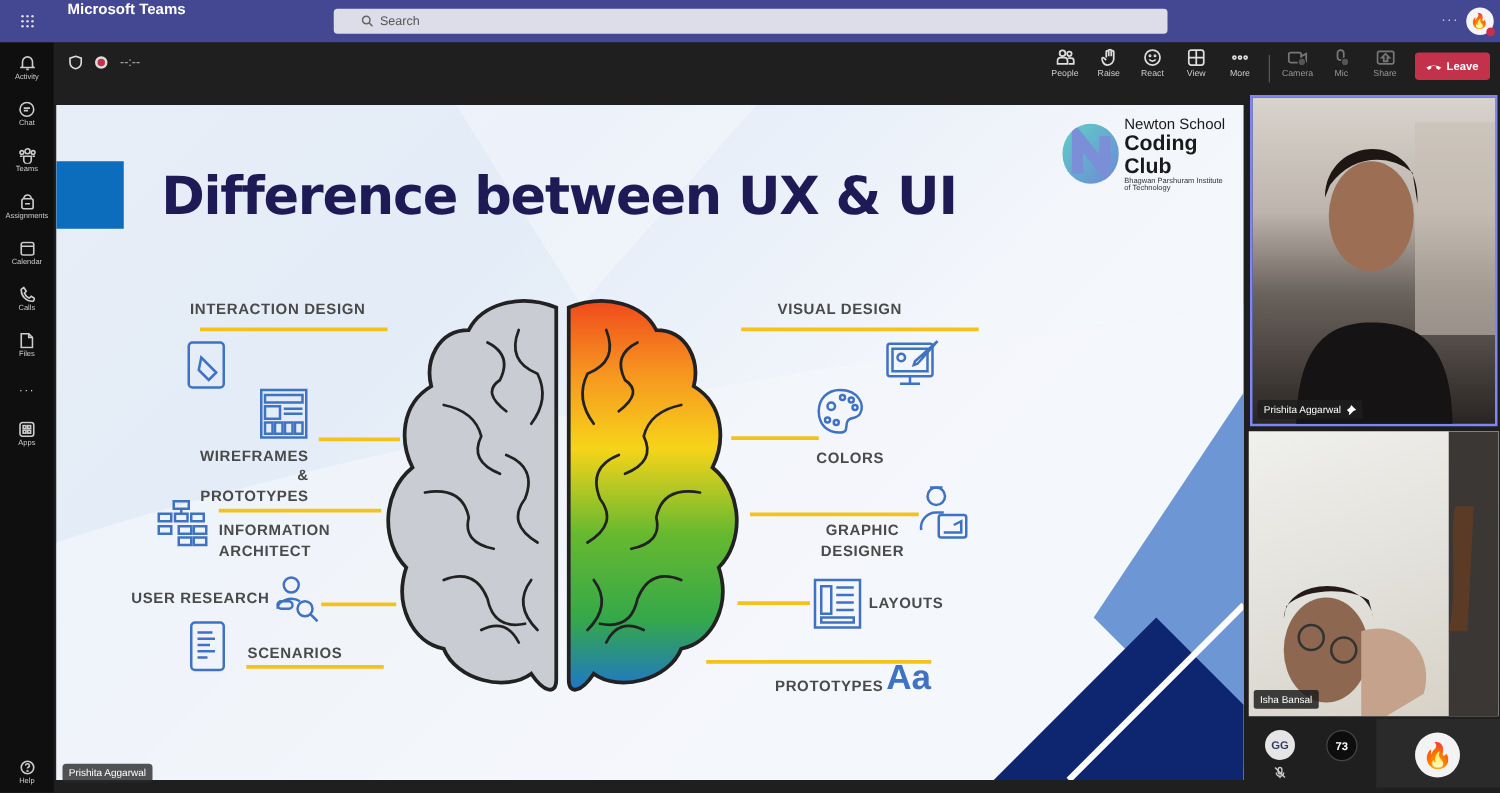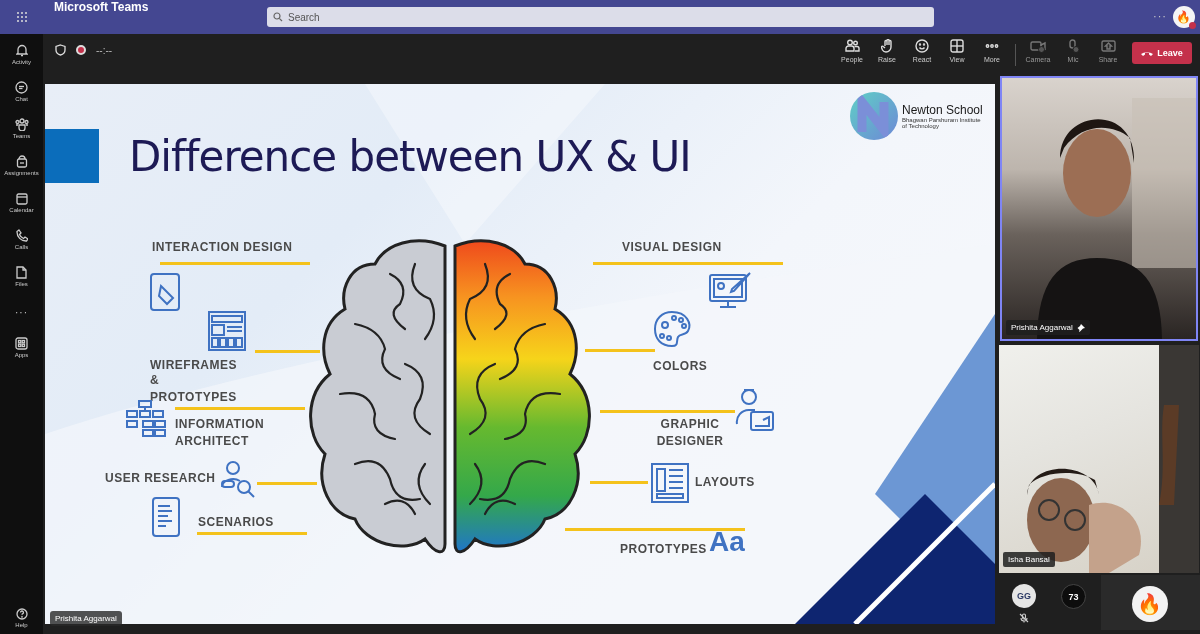--- a/index.html
+++ b/index.html
@@ -1,20 +1,20 @@
 <!DOCTYPE html>
 <html><head>
 <meta charset="utf-8">
 <style>
 *{box-sizing:border-box;margin:0;padding:0}
 body{width:1200px;height:634px;overflow:hidden;background:#1f1f1f;font-family:"Liberation Sans",sans-serif;color:#fff;position:relative}
 .titlebar{position:absolute;left:0;top:0;width:1200px;height:34px;background:#444791;display:flex;}
 .waffle{width:44px;height:34px;display:flex;align-items:center;justify-content:center}
 .app-title{font-size:12px;font-weight:bold;margin-left:10px;width:212px}
-.search{position:absolute;left:267px;top:7px;width:667px;height:20px;background:#dcdde9;border-radius:3px;display:flex;align-items:center;padding-left:6px;color:#555}
+.search{position:absolute;left:267px;top:7px;width:667px;height:20px;background:#dcdde9;border-radius:3px;display:flex;align-items:center;padding-left:22px;color:#555}
 .search span{font-size:10px;margin-left:5px;color:#555}
 .tb-more{position:absolute;left:1153px;top:10px;font-size:11px;color:#ccc;letter-spacing:1px}
 .profile{position:absolute;left:1173px;top:6px;width:22px;height:22px;border-radius:50%;background:#f5f5f5;display:flex;align-items:center;justify-content:center;font-size:12px}
 .profile .dot{position:absolute;right:-1px;bottom:-1px;width:7px;height:7px;border-radius:50%;background:#c4314b}
 .rail{position:absolute;left:0;top:34px;width:43px;height:600px;background:#0f0f0f}
 .rail-item{height:37px;display:flex;flex-direction:column;align-items:center;justify-content:center;color:#ccc;margin-top:0px}
 .rail-item .lbl{font-size:6px;margin-top:2px;color:#ccc}
 .rail-item svg{stroke:#ccc;fill:none;stroke-width:1.3}
 .meetbar{position:absolute;left:43px;top:34px;width:1157px;height:50px;background:#1f1f1f}
 .mb-left{position:absolute;left:12px;top:10px;display:flex;align-items:center;gap:10px}
@@ -22,21 +22,21 @@
 .timer{font-size:10px;color:#bbb}
 .ctrl{position:absolute;top:5px;width:36px;display:flex;flex-direction:column;align-items:center;color:#ddd}
 .ctrl .lbl{font-size:7px;margin-top:3px;color:#ccc}
 .ctrl.dis{color:#777}.ctrl.dis .lbl{color:#999}
 .ctrl svg{stroke:currentColor;fill:none;stroke-width:1.4}
 .sep{position:absolute;left:972px;top:10px;width:1px;height:22px;background:#555}
 .leave{position:absolute;left:1089px;top:8px;width:60px;height:22px;background:#c4314b;border-radius:3px;display:flex;align-items:center;justify-content:center;font-size:9px;font-weight:bold;gap:4px}
 .stage{position:absolute;left:45px;top:84px;width:950px;height:540px;overflow:hidden;background:linear-gradient(135deg,#e8eef7 0%,#e3ecf7 30%,#f3f6fb 60%,#f7f9fc 100%)}
 .swoosh{position:absolute;left:0;top:0;width:950px;height:540px}
 .blue-sq{position:absolute;left:0;top:45px;width:54px;height:54px;background:#0b6dbb}
-.slide-title{position:absolute;left:84px;top:48px;font-size:42px;font-weight:normal;color:#1d1a55;font-family:"DejaVu Sans",sans-serif;letter-spacing:-1px}
+.slide-title{position:absolute;left:84px;top:48px;font-size:42px;font-weight:bold;color:#1d1a55;font-family:"DejaVu Sans",sans-serif;letter-spacing:-1px}
 .logo{position:absolute;left:805px;top:8px;display:flex;align-items:center}
 .logo-mark{width:48px;height:48px;border-radius:50%;background:linear-gradient(135deg,#5fd0c6,#6d88d6);position:relative;overflow:hidden}
 .logo-txt{margin-left:4px;color:#1a1a1a}
 .logo-txt .l1{font-size:12px}
 .logo-txt .l2{font-size:17px;font-weight:bold;line-height:18px}
 .logo-txt .l3{font-size:6px;color:#333}
 .lbl-u{position:absolute;font-size:12px;font-weight:bold;color:#4a4a4a;letter-spacing:0.5px;line-height:15px}
 .yline{position:absolute;height:3px;background:#f4c21b}
 .ico{position:absolute}
 .ico svg{stroke:#3f72c2;fill:none;stroke-width:2}
@@ -252,20 +252,21 @@
   <div class="slide-title">Difference between UX &amp; UI</div>
 
   <div class="logo">
     <div class="logo-mark">
       <svg width="48" height="48" viewBox="0 0 48 48">
           <path d="M12 40V10l22 28V10" stroke="#7b8fd8" stroke-width="9" fill="none"></path>
         </svg>
     </div>
     <div class="logo-txt">
       <div class="l1">Newton School</div>
+      <div class="l2">Coding Club</div>
       <div class="l3">Bhagwan Parshuram Institute</div>
       <div class="l3">of Technology</div>
     </div>
   </div>
 
   <svg class="brain" width="310" height="330" viewBox="0 0 310 330">
     <defs>
       <linearGradient id="rg" x1="0" y1="0" x2="0" y2="1">
         <stop offset="0" stop-color="#ef4a1c"></stop>
         <stop offset="0.18" stop-color="#f79320"></stop>
@@ -308,21 +309,21 @@
         <rect x="5" y="6" width="30" height="6"></rect>
         <rect x="5" y="15" width="12" height="10"></rect>
         <line x1="20" y1="17" x2="35" y2="17"></line>
         <line x1="20" y1="21" x2="35" y2="21"></line>
         <rect x="5" y="28" width="6" height="9"></rect>
         <rect x="13" y="28" width="6" height="9"></rect>
         <rect x="21" y="28" width="6" height="9"></rect>
         <rect x="29" y="28" width="6" height="9"></rect>
       </svg></div>
   <div class="yline" style="left:210px;top:266px;width:65px"></div>
-  <div class="lbl-u" style="left:105px;top:274px;text-align:left;width:97px">
+  <div class="lbl-u" style="left:105px;top:274px;text-align:right;width:97px">
     <div>WIREFRAMES &amp;</div>
     <div style="margin-top:2px">PROTOTYPES</div>
   </div>
   <div class="ico" style="left:78px;top:315px"><svg width="44" height="40" viewBox="0 0 44 40" stroke-width="1.8">
         <rect x="16" y="2" width="12" height="6"></rect>
         <line x1="22" y1="8" x2="22" y2="12"></line>
         <rect x="4" y="12" width="10" height="6"></rect>
         <rect x="17" y="12" width="10" height="6"></rect>
         <rect x="30" y="12" width="10" height="6"></rect>
         <rect x="4" y="22" width="10" height="6"></rect>

